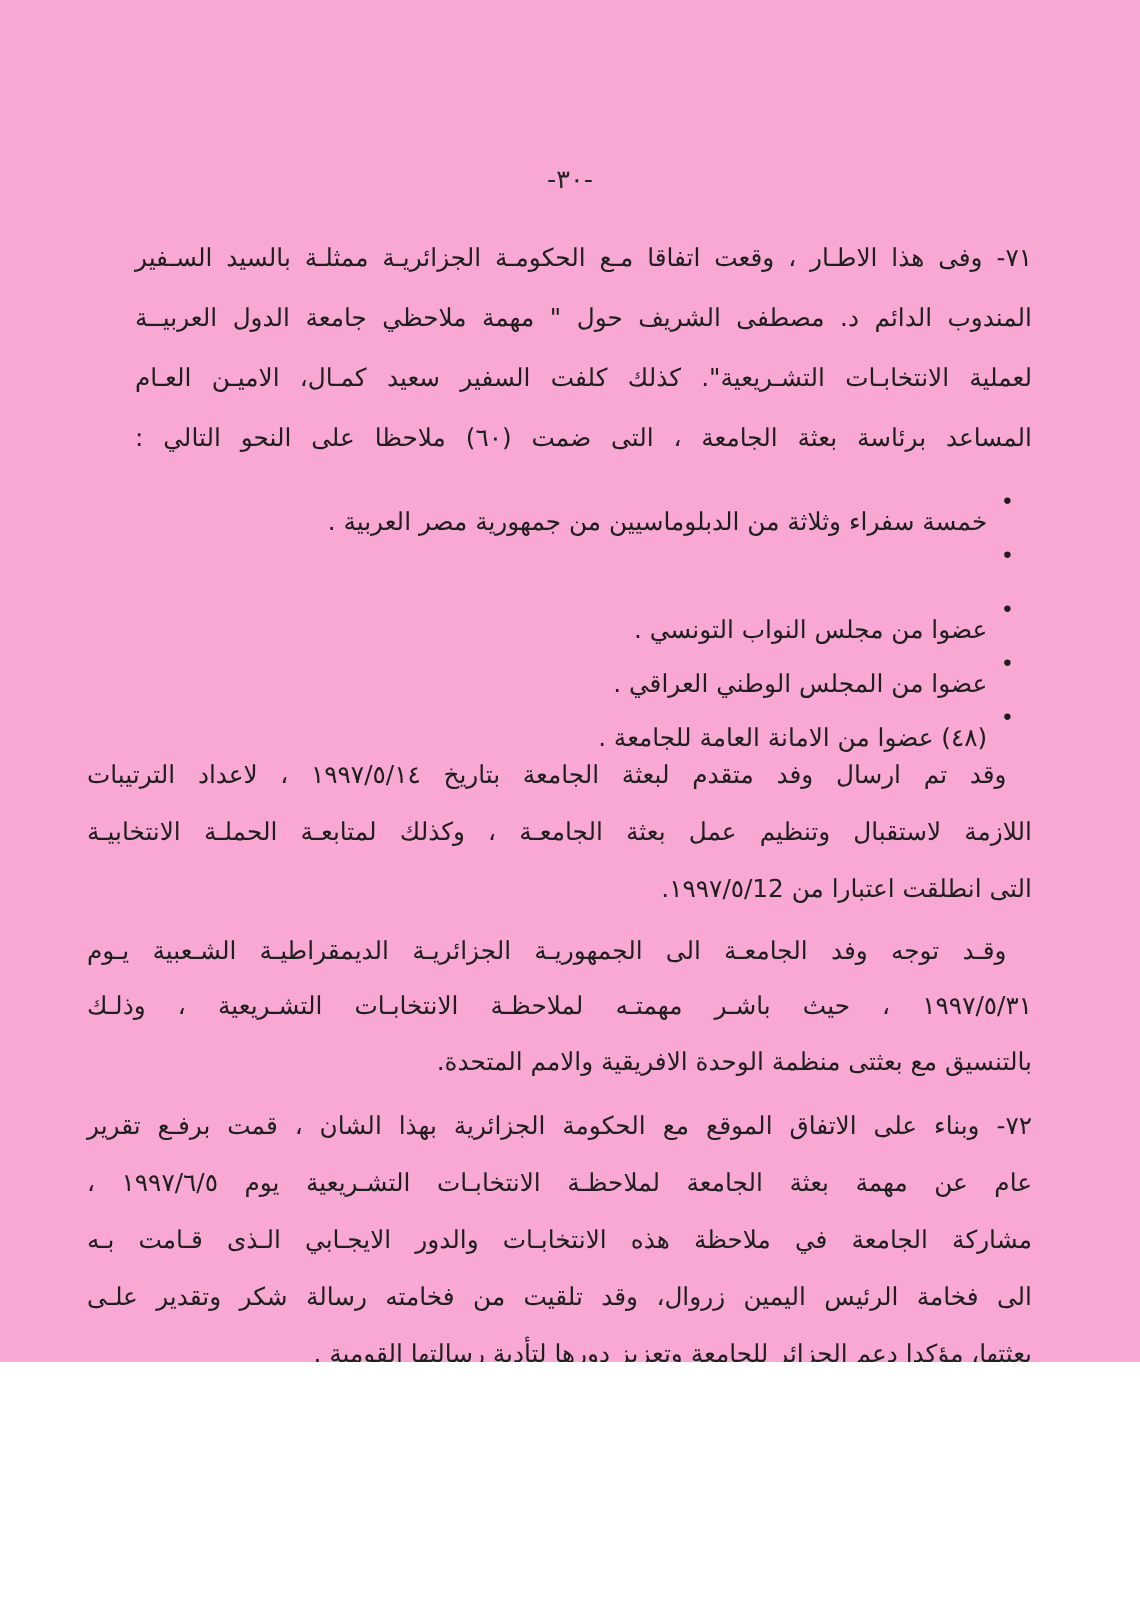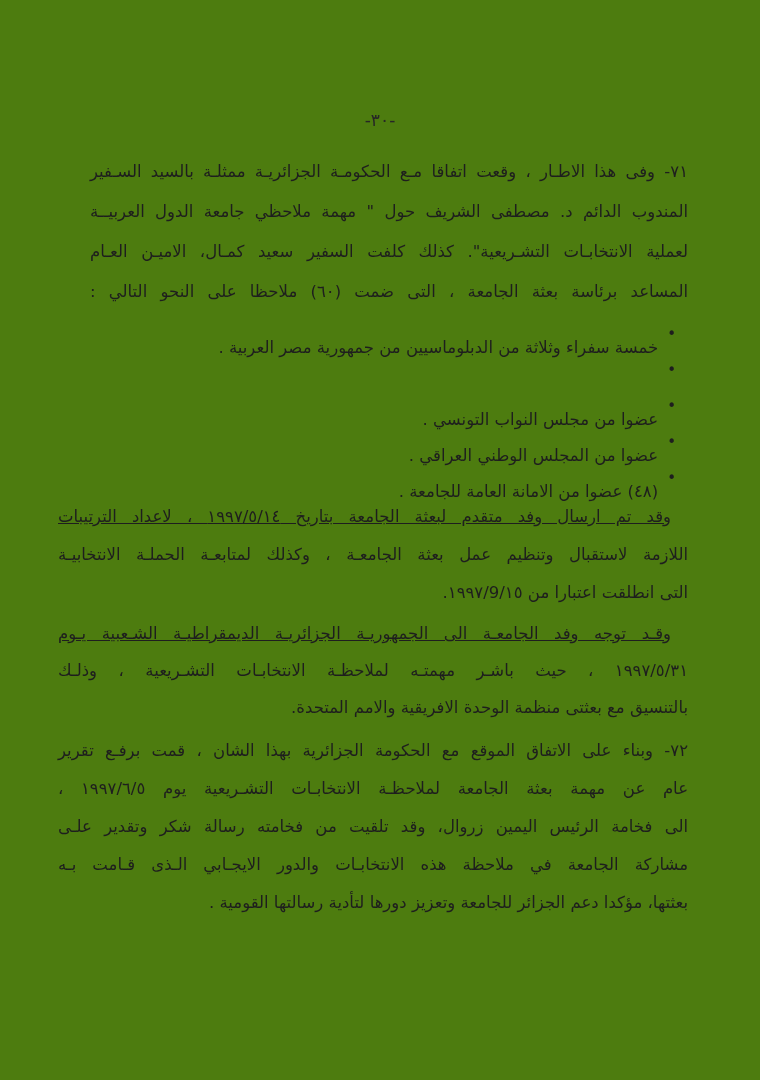--- a/index.html
+++ b/index.html
@@ -3,22 +3,22 @@
 <meta charset="utf-8">
 <style>
   html, body {
     margin: 0;
     padding: 0;
     background: #ffffff;
   }
   .page {
     position: relative;
     width: 760px;
-    height: 1080px;
-    background: #4d7c0f;
+    height: 908px;
+    background: #f9a8d4;
     color: #1e1e1e;
     font-family: "DejaVu Sans", sans-serif;
     direction: rtl;
     overflow: hidden;
   }
   .pagenum {
     padding-top: 110px;
     text-align: center;
     font-size: 17px;
     letter-spacing: 1px;
@@ -32,21 +32,21 @@
     font-size: 16.5px;
     line-height: 40px;
     text-align: start;
     color: #1e1e1e;
   }
   .just {
     text-align: justify;
     text-align-last: justify;
     text-justify: inter-word;
   }
-  .indent { text-indent: 17px; text-decoration: underline; }
+  .indent { text-indent: 17px; }
 
   .p71 .tl { line-height: 40px; margin-left: 32px; }
 
   .bullets {
     list-style: none;
     margin: 4px 0 0 0;
     padding: 0 12px 0 0;
   }
   .bullet {
     display: flex;
@@ -103,31 +103,31 @@
       </li>
       <li class="bullet">
         <span class="b-dot">•</span>
         <span class="b-txt">(٤٨) عضوا من الامانة العامة للجامعة .</span>
       </li>
     </ul>
 
     <div class="para pa">
       <div class="tl just indent">وقد تم ارسال وفد متقدم لبعثة الجامعة بتاريخ ١٩٩٧/٥/١٤ ، لاعداد الترتيبات</div>
       <div class="tl just">اللازمة لاستقبال وتنظيم عمل بعثة الجامعـة ، وكذلك لمتابعـة الحملـة الانتخابيـة</div>
-      <div class="tl">التى انطلقت اعتبارا من ١٩٩٧/9/١٥.</div>
+      <div class="tl">التى انطلقت اعتبارا من ١٩٩٧/٥/12.</div>
     </div>
 
     <div class="para pb">
       <div class="tl just indent">وقـد توجه وفد الجامعـة الى الجمهوريـة الجزائريـة الديمقراطيـة الشـعبية يـوم</div>
       <div class="tl just">١٩٩٧/٥/٣١ ، حيث باشـر مهمتـه لملاحظـة الانتخابـات التشـريعية ، وذلـك</div>
       <div class="tl">بالتنسيق مع بعثتى منظمة الوحدة الافريقية والامم المتحدة.</div>
     </div>
 
     <div class="para p72">
       <div class="tl just">٧٢- وبناء على الاتفاق الموقع مع الحكومة الجزائرية بهذا الشان ، قمت برفـع تقرير</div>
       <div class="tl just">عام عن مهمة بعثة الجامعة لملاحظـة الانتخابـات التشـريعية يوم ١٩٩٧/٦/٥ ،</div>
+      <div class="tl just">مشاركة الجامعة في ملاحظة هذه الانتخابـات والدور الايجـابي الـذى قـامت بـه</div>
       <div class="tl just">الى فخامة الرئيس اليمين زروال، وقد تلقيت من فخامته رسالة شكر وتقدير علـى</div>
-      <div class="tl just">مشاركة الجامعة في ملاحظة هذه الانتخابـات والدور الايجـابي الـذى قـامت بـه</div>
       <div class="tl">بعثتها، مؤكدا دعم الجزائر للجامعة وتعزيز دورها لتأدية رسالتها القومية .</div>
     </div>
 
   </div>
 </div>
 
 </body></html>

